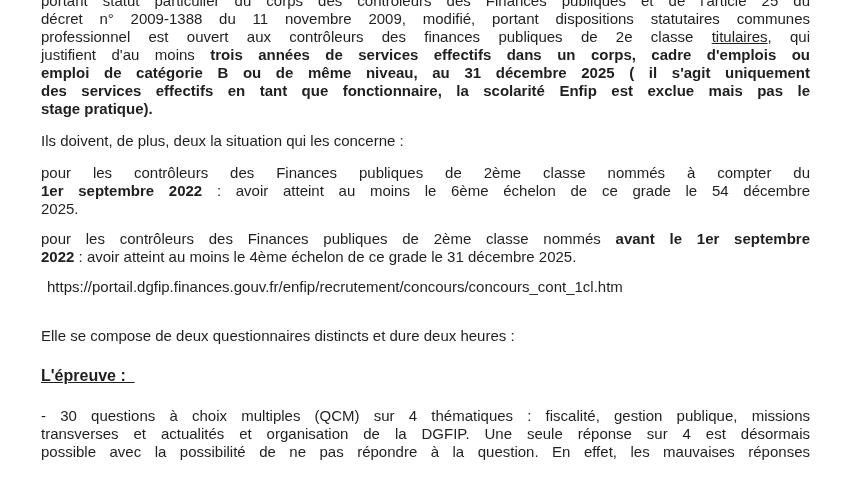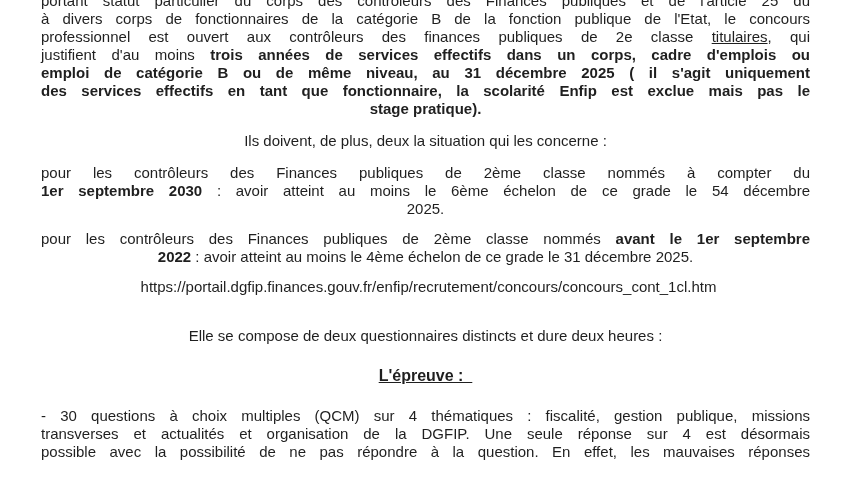--- a/index.html
+++ b/index.html
@@ -23,21 +23,21 @@
   }
   .doc {
     position: absolute;
     top: -8px;
     left: 41px;
     width: 769px;
     font-size: 15px;
     line-height: 18px;
   }
   .para { margin: 0 0 14px 0; }
-  .line { text-align: center; }
+  .line { text-align: left; }
   .line.just {
     text-align: justify;
     text-align-last: justify;
   }
   b { font-weight: bold; }
   .u { text-decoration: underline; }
 
   
   [data-name="p-after-sept"]  { margin-bottom: 12px; }
   [data-name="p-before-sept"] { margin-bottom: 12px; }
@@ -46,33 +46,33 @@
   [data-name="p-compose"]     { margin-bottom: 22px; }
   [data-name="p-qcm"]         { margin-bottom: 4px; }
 </style>
 </head>
 <body>
 
 <div class="page" data-name="document-page">
   <div class="doc" id="doc" data-name="document-content">
       <div class="para" data-name="p-intro">
         <div class="line just" data-name="text-line"><span data-name="text-run">portant statut particulier du corps des contrôleurs des Finances publiques et de l'article 25 du</span></div>
-        <div class="line just" data-name="text-line"><span data-name="text-run">à divers corps de fonctionnaires de la catégorie B de la fonction publique de l'Etat, le concours</span></div>
+        <div class="line just" data-name="text-line"><span data-name="text-run">décret n° 2009-1388 du 11 novembre 2009, modifié, portant dispositions statutaires communes</span></div>
         <div class="line just" data-name="text-line"><span data-name="text-run">professionnel est ouvert aux contrôleurs des finances publiques de 2e classe </span><span class="u" data-name="text-run">titulaires</span><span data-name="text-run">, qui</span></div>
         <div class="line just" data-name="text-line"><span data-name="text-run">justifient d'au moins </span><b data-name="text-run">trois années de services effectifs dans un corps, cadre d'emplois ou</b></div>
         <div class="line just" data-name="text-line"><b data-name="text-run">emploi de catégorie B ou de même niveau, au 31 décembre 2025 ( il s'agit uniquement</b></div>
         <div class="line just" data-name="text-line"><b data-name="text-run">des services effectifs en tant que fonctionnaire, la scolarité Enfip est exclue mais pas le</b></div>
         <div class="line" data-name="text-line"><b data-name="text-run">stage pratique).</b></div>
       </div>
       <div class="para" data-name="p-situation">
         <div class="line" data-name="text-line"><span data-name="text-run">Ils doivent, de plus, deux la situation qui les concerne :</span></div>
       </div>
       <div class="para" data-name="p-after-sept">
         <div class="line just" data-name="text-line"><span data-name="text-run">pour les contrôleurs des Finances publiques de 2ème classe nommés à compter du</span></div>
-        <div class="line just" data-name="text-line"><b data-name="text-run">1er septembre 2030</b><span data-name="text-run"> : avoir atteint au moins le 6ème échelon de ce grade le 54 décembre</span></div>
+        <div class="line just" data-name="text-line"><b data-name="text-run">1er septembre 2022</b><span data-name="text-run"> : avoir atteint au moins le 6ème échelon de ce grade le 54 décembre</span></div>
         <div class="line" data-name="text-line"><span data-name="text-run">2025.</span></div>
       </div>
       <div class="para" data-name="p-before-sept">
         <div class="line just" data-name="text-line"><span data-name="text-run">pour les contrôleurs des Finances publiques de 2ème classe nommés </span><b data-name="text-run">avant le 1er septembre</b></div>
         <div class="line" data-name="text-line"><b data-name="text-run">2022</b><span data-name="text-run"> : avoir atteint au moins le 4ème échelon de ce grade le 31 décembre 2025.</span></div>
       </div>
       <div class="para" data-name="p-url">
         <div class="line" data-name="url-text"><span data-name="text-run">https://portail.dgfip.finances.gouv.fr/enfip/recrutement/concours/concours_cont_1cl.htm</span></div>
       </div>
       <div class="para" data-name="p-compose">

